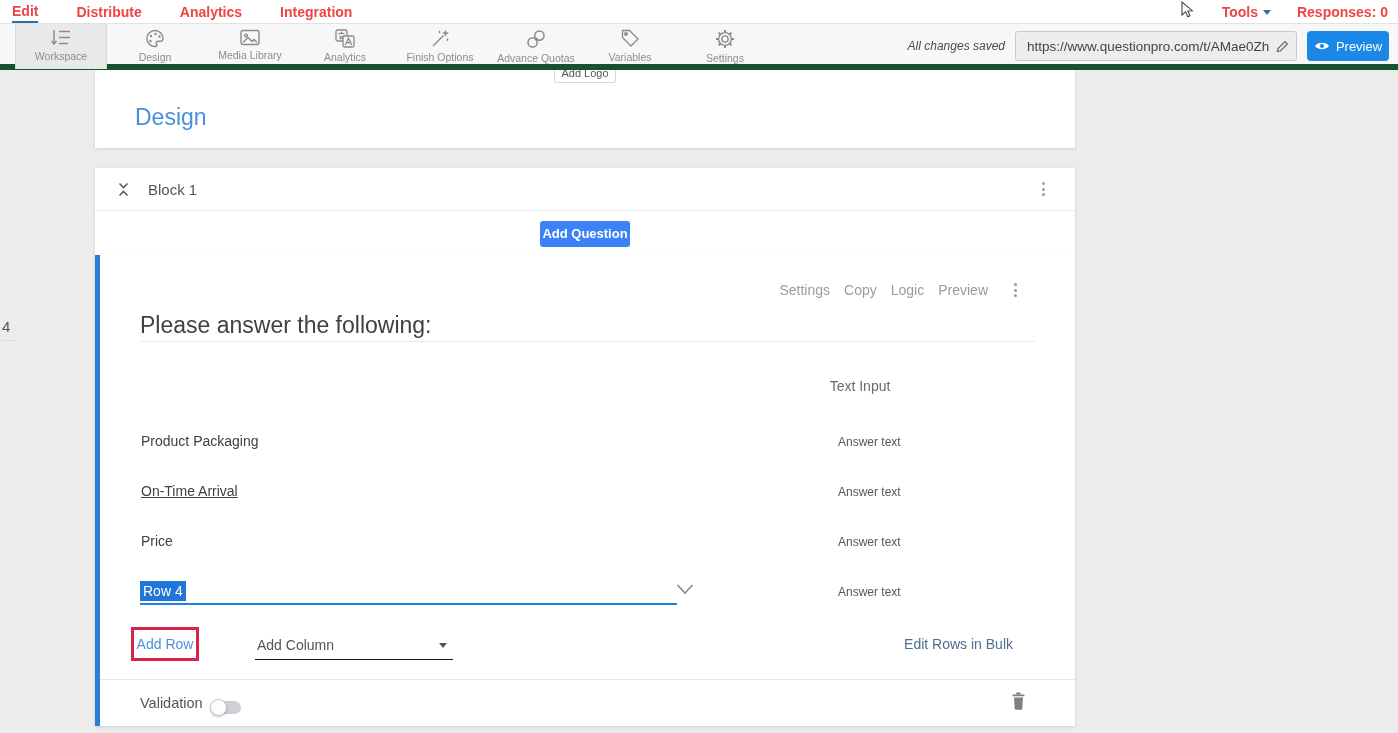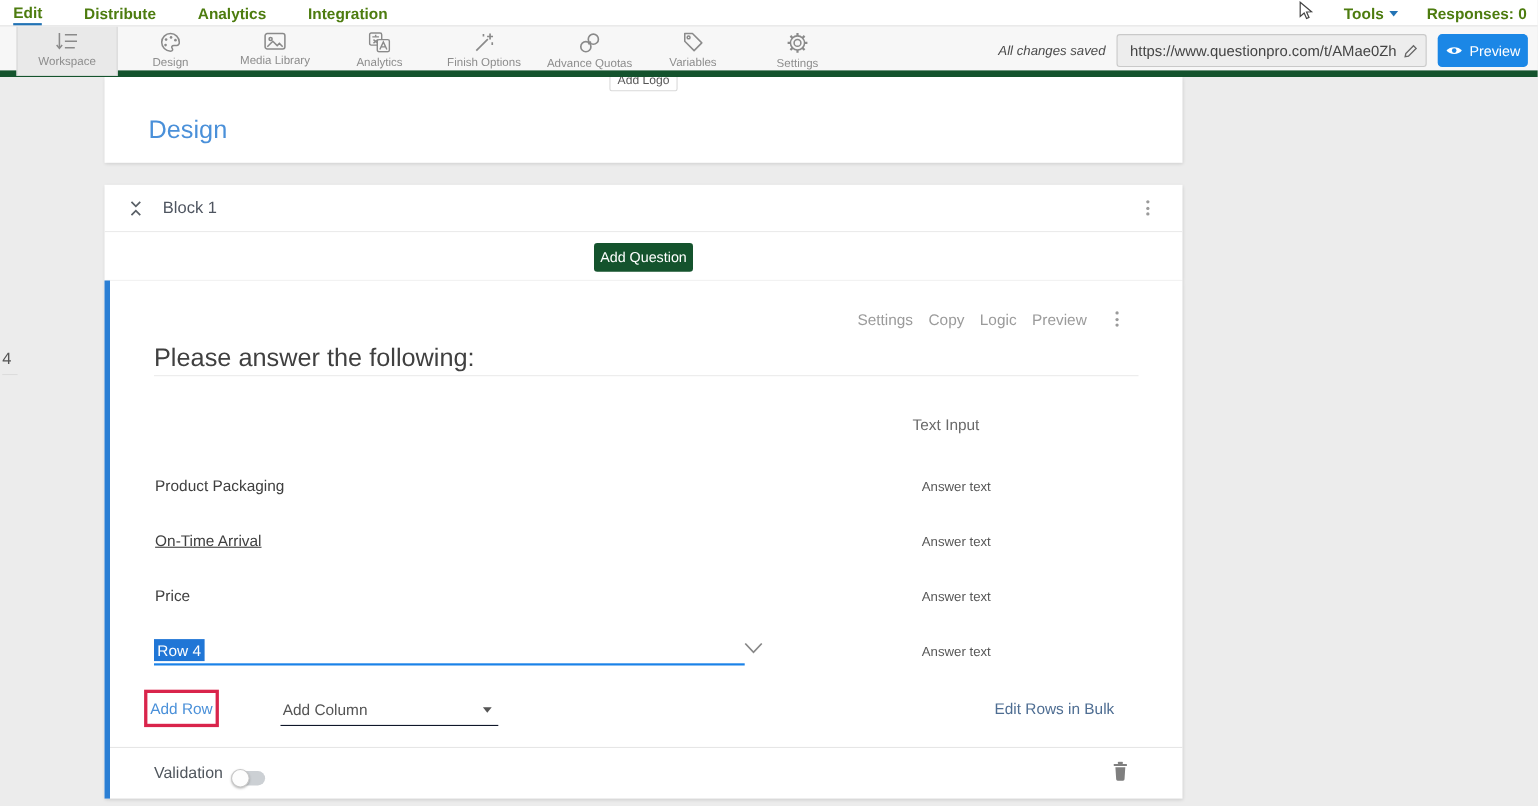--- a/index.html
+++ b/index.html
@@ -3,21 +3,21 @@
 <meta charset="utf-8">
 <style>
   * { margin:0; padding:0; box-sizing:border-box; }
   html,body { width:1398px; height:733px; }
   body { font-family:"Liberation Sans", sans-serif; background:#ececec; position:relative; overflow:hidden; }
   #app { position:absolute; inset:0; width:1398px; height:733px; }
 
   
   .topnav { position:absolute; left:0; top:0; width:1398px; height:24px; background:#fff; border-bottom:1px solid #e2e2e2; z-index:6; }
   .topnav .left { position:absolute; left:12px; top:0; height:24px; display:flex; gap:38px; align-items:center; }
-  .topnav .navitem { font-size:14px; font-weight:700; color:#4d7c0f; cursor:pointer; line-height:20px; }
+  .topnav .navitem { font-size:14px; font-weight:700; color:#ef4444; cursor:pointer; line-height:20px; }
   .topnav .navitem.active { border-bottom:2px solid #2273b5; }
   .topnav .right { position:absolute; right:10px; top:0; height:24px; display:flex; gap:26px; align-items:center; }
   .topnav .right .navitem { font-weight:700; display:flex; align-items:center; gap:5px; }
   .caret-down { width:0; height:0; border-left:4px solid transparent; border-right:4px solid transparent; border-top:5px solid #2273b5; display:inline-block; }
 
   .cursor { position:absolute; left:1180px; top:1px; z-index:50; }
 
   
   .toolbar { position:absolute; left:0; top:24px; width:1398px; height:46px; background:#f7f7f7; border-bottom:6px solid #14532d; z-index:5; }
   .tool-item { position:absolute; top:0; height:45px; width:90px; display:flex; flex-direction:column; align-items:center; justify-content:flex-start; padding-top:5px; cursor:pointer; }
@@ -38,21 +38,21 @@
   .design-title { position:absolute; left:40px; top:34px; font-size:23px; color:#4a90d9; }
 
   .block-card { left:95px; top:168px; width:980px; height:87px; }
   .block-header { position:absolute; left:0; top:0; right:0; height:43px; border-bottom:1px solid #ebebeb; display:flex; align-items:center; }
   .collapse-icon { margin-left:21px; cursor:pointer; display:flex; }
   .block-title { margin-left:17px; font-size:15px; font-weight:500; color:#4f5560; }
   .dots-v { display:flex; flex-direction:column; gap:2.5px; padding:4px; cursor:pointer; }
   .dots-v i { width:3px; height:3px; border-radius:50%; background:#9a9a9a; }
   .block-header .dots-v { margin-left:auto; margin-right:26px; }
   .addq-row { position:absolute; left:0; top:44px; right:0; height:43px; display:flex; align-items:center; justify-content:center; }
-  .addq-btn { background:#14532d; color:#fff; border:none; border-radius:3px; width:90px; height:26px; font-size:13px; font-weight:400; font-family:"Liberation Sans",sans-serif; cursor:pointer; }
+  .addq-btn { background:#3b82f6; color:#fff; border:none; border-radius:3px; width:90px; height:26px; font-size:13px; font-weight:700; font-family:"Liberation Sans",sans-serif; cursor:pointer; }
 
   
   .question-card { left:95px; top:255px; width:980px; height:471px; border-left:5px solid #2b7fd4; }
   .q-actions { position:absolute; top:24px; right:54px; display:flex; align-items:center; gap:14px; font-size:14px; color:#9b9b9b; }
   .q-actions span { cursor:pointer; }
   .q-title { position:absolute; left:40px; top:57px; font-size:23px; color:#404040; }
   .q-hr { position:absolute; left:40px; right:40px; top:86px; border-top:1px solid #ececec; }
   .col-header { position:absolute; left:695px; top:123px; width:130px; text-align:center; font-size:14px; color:#6a6a6a; }
   .row-label { position:absolute; left:41px; font-size:14px; color:#404040; }
   .row-answer { position:absolute; left:738px; font-size:12px; color:#575757; cursor:text; }

